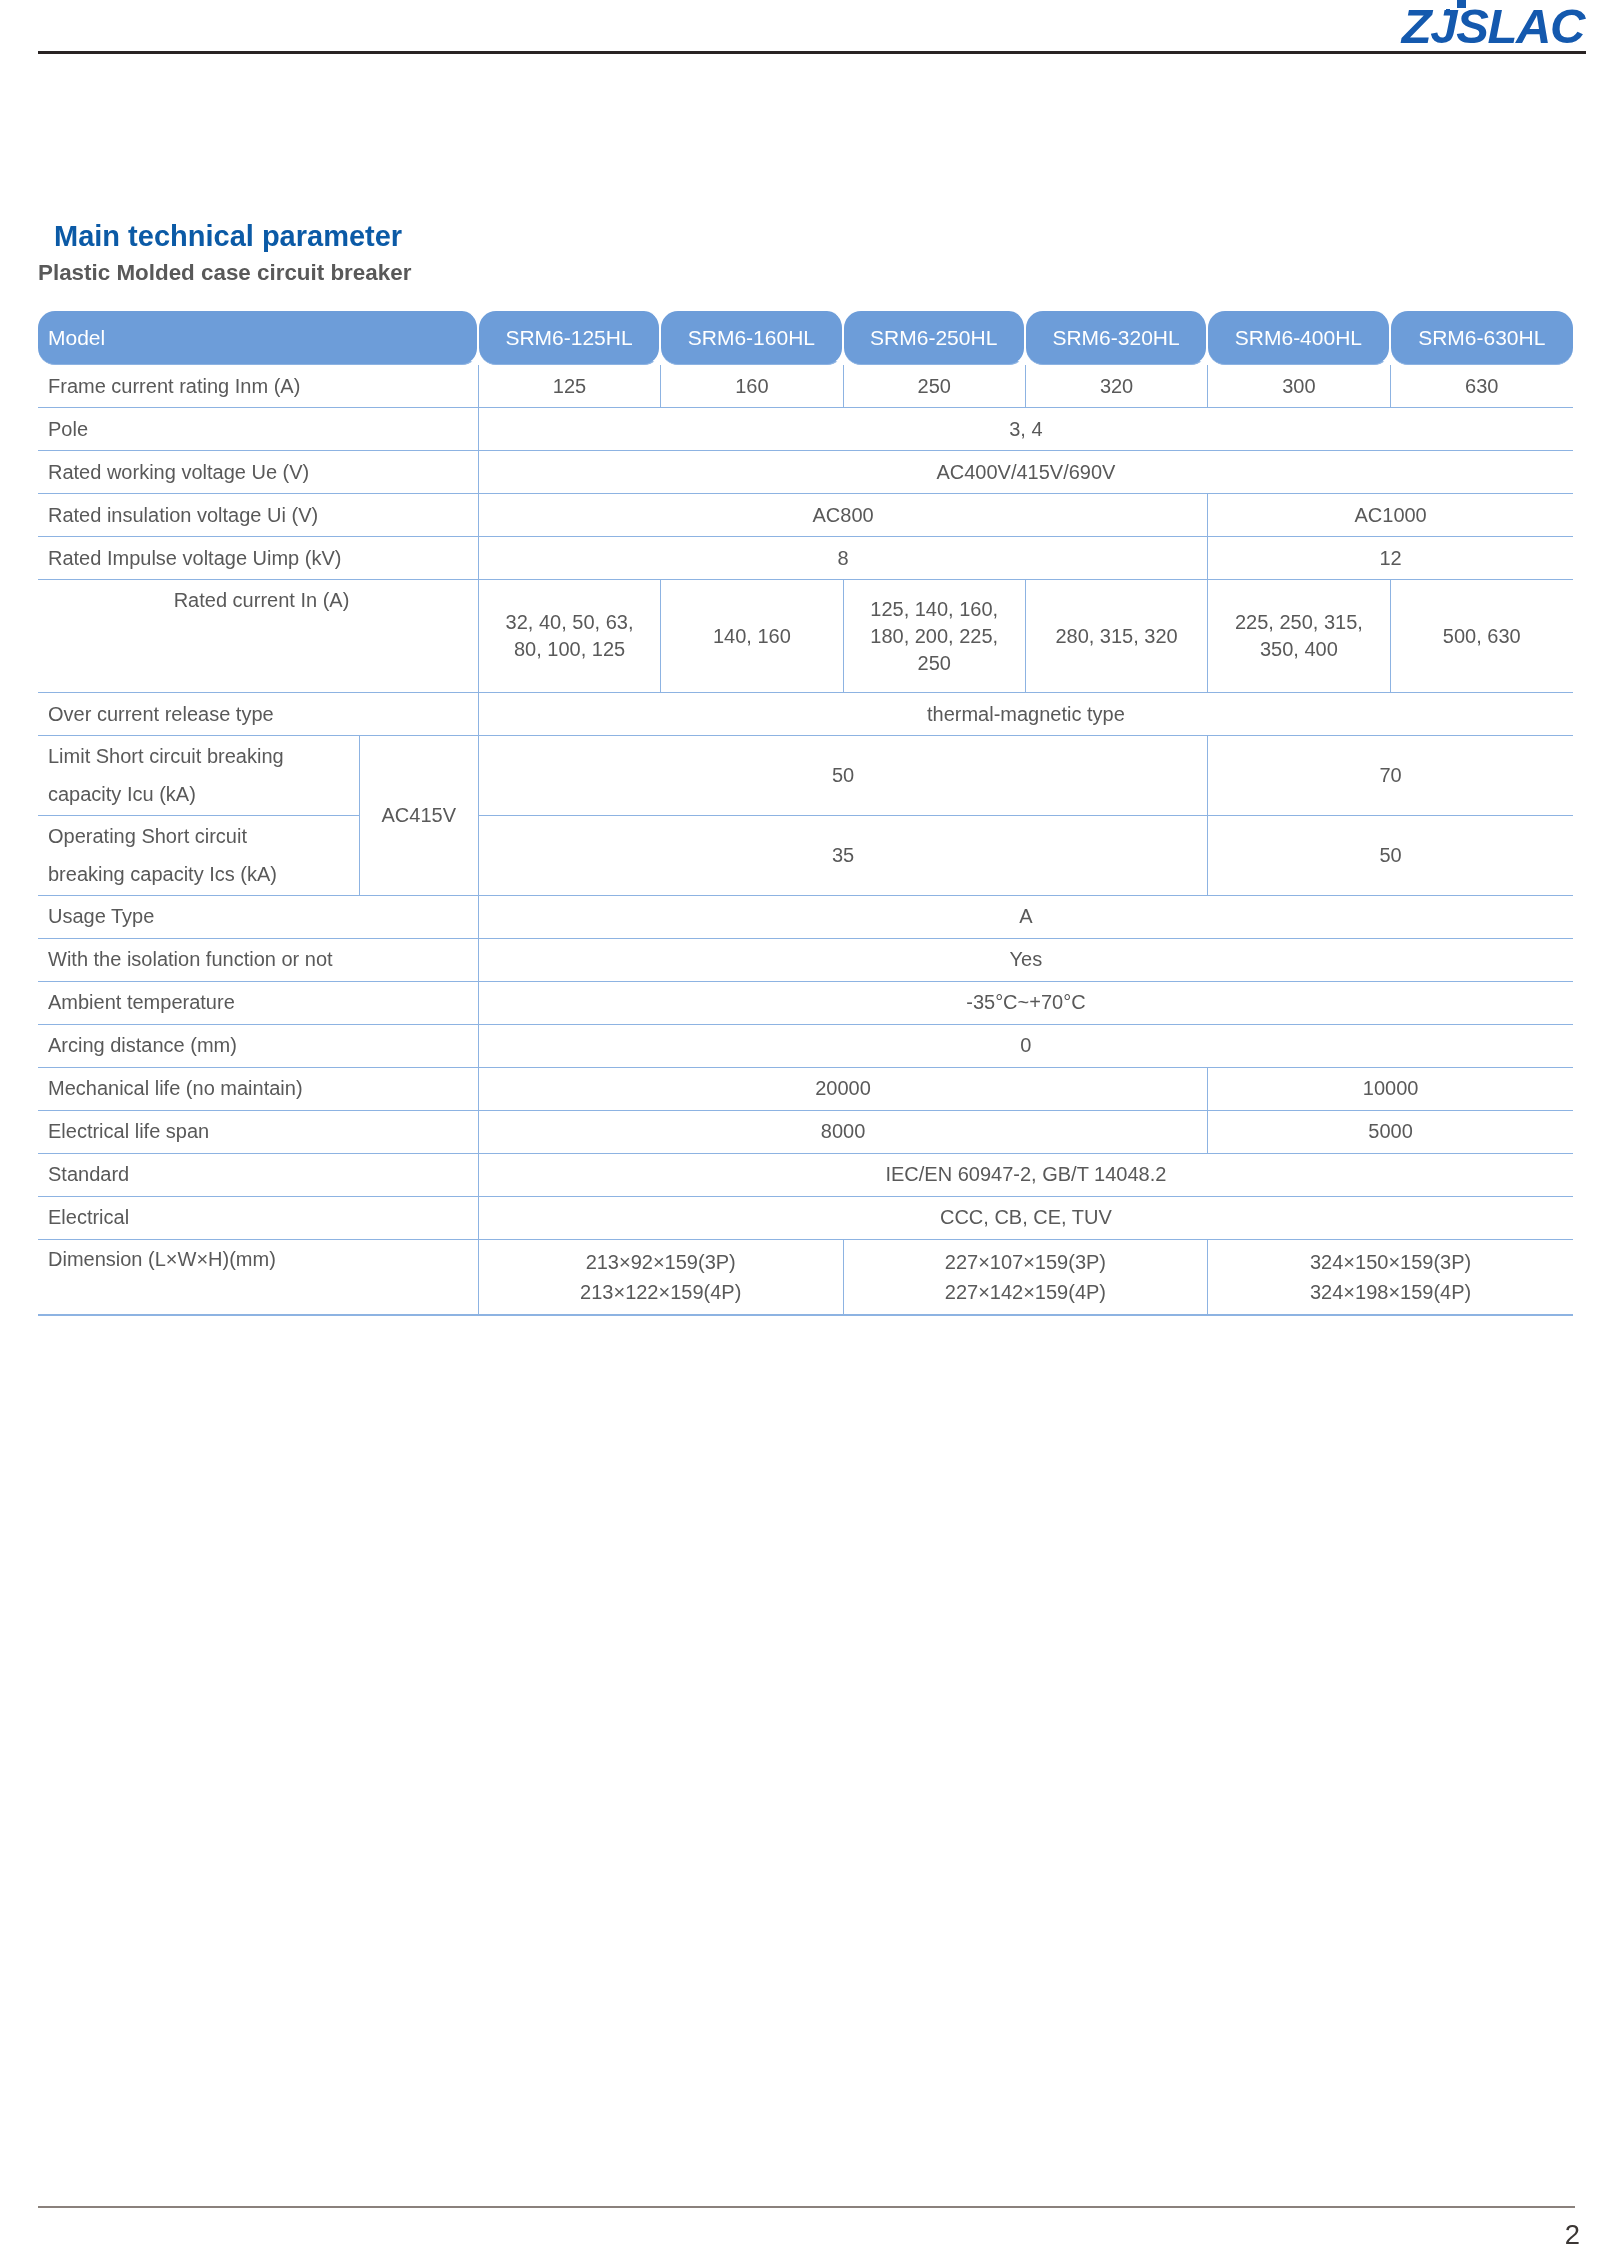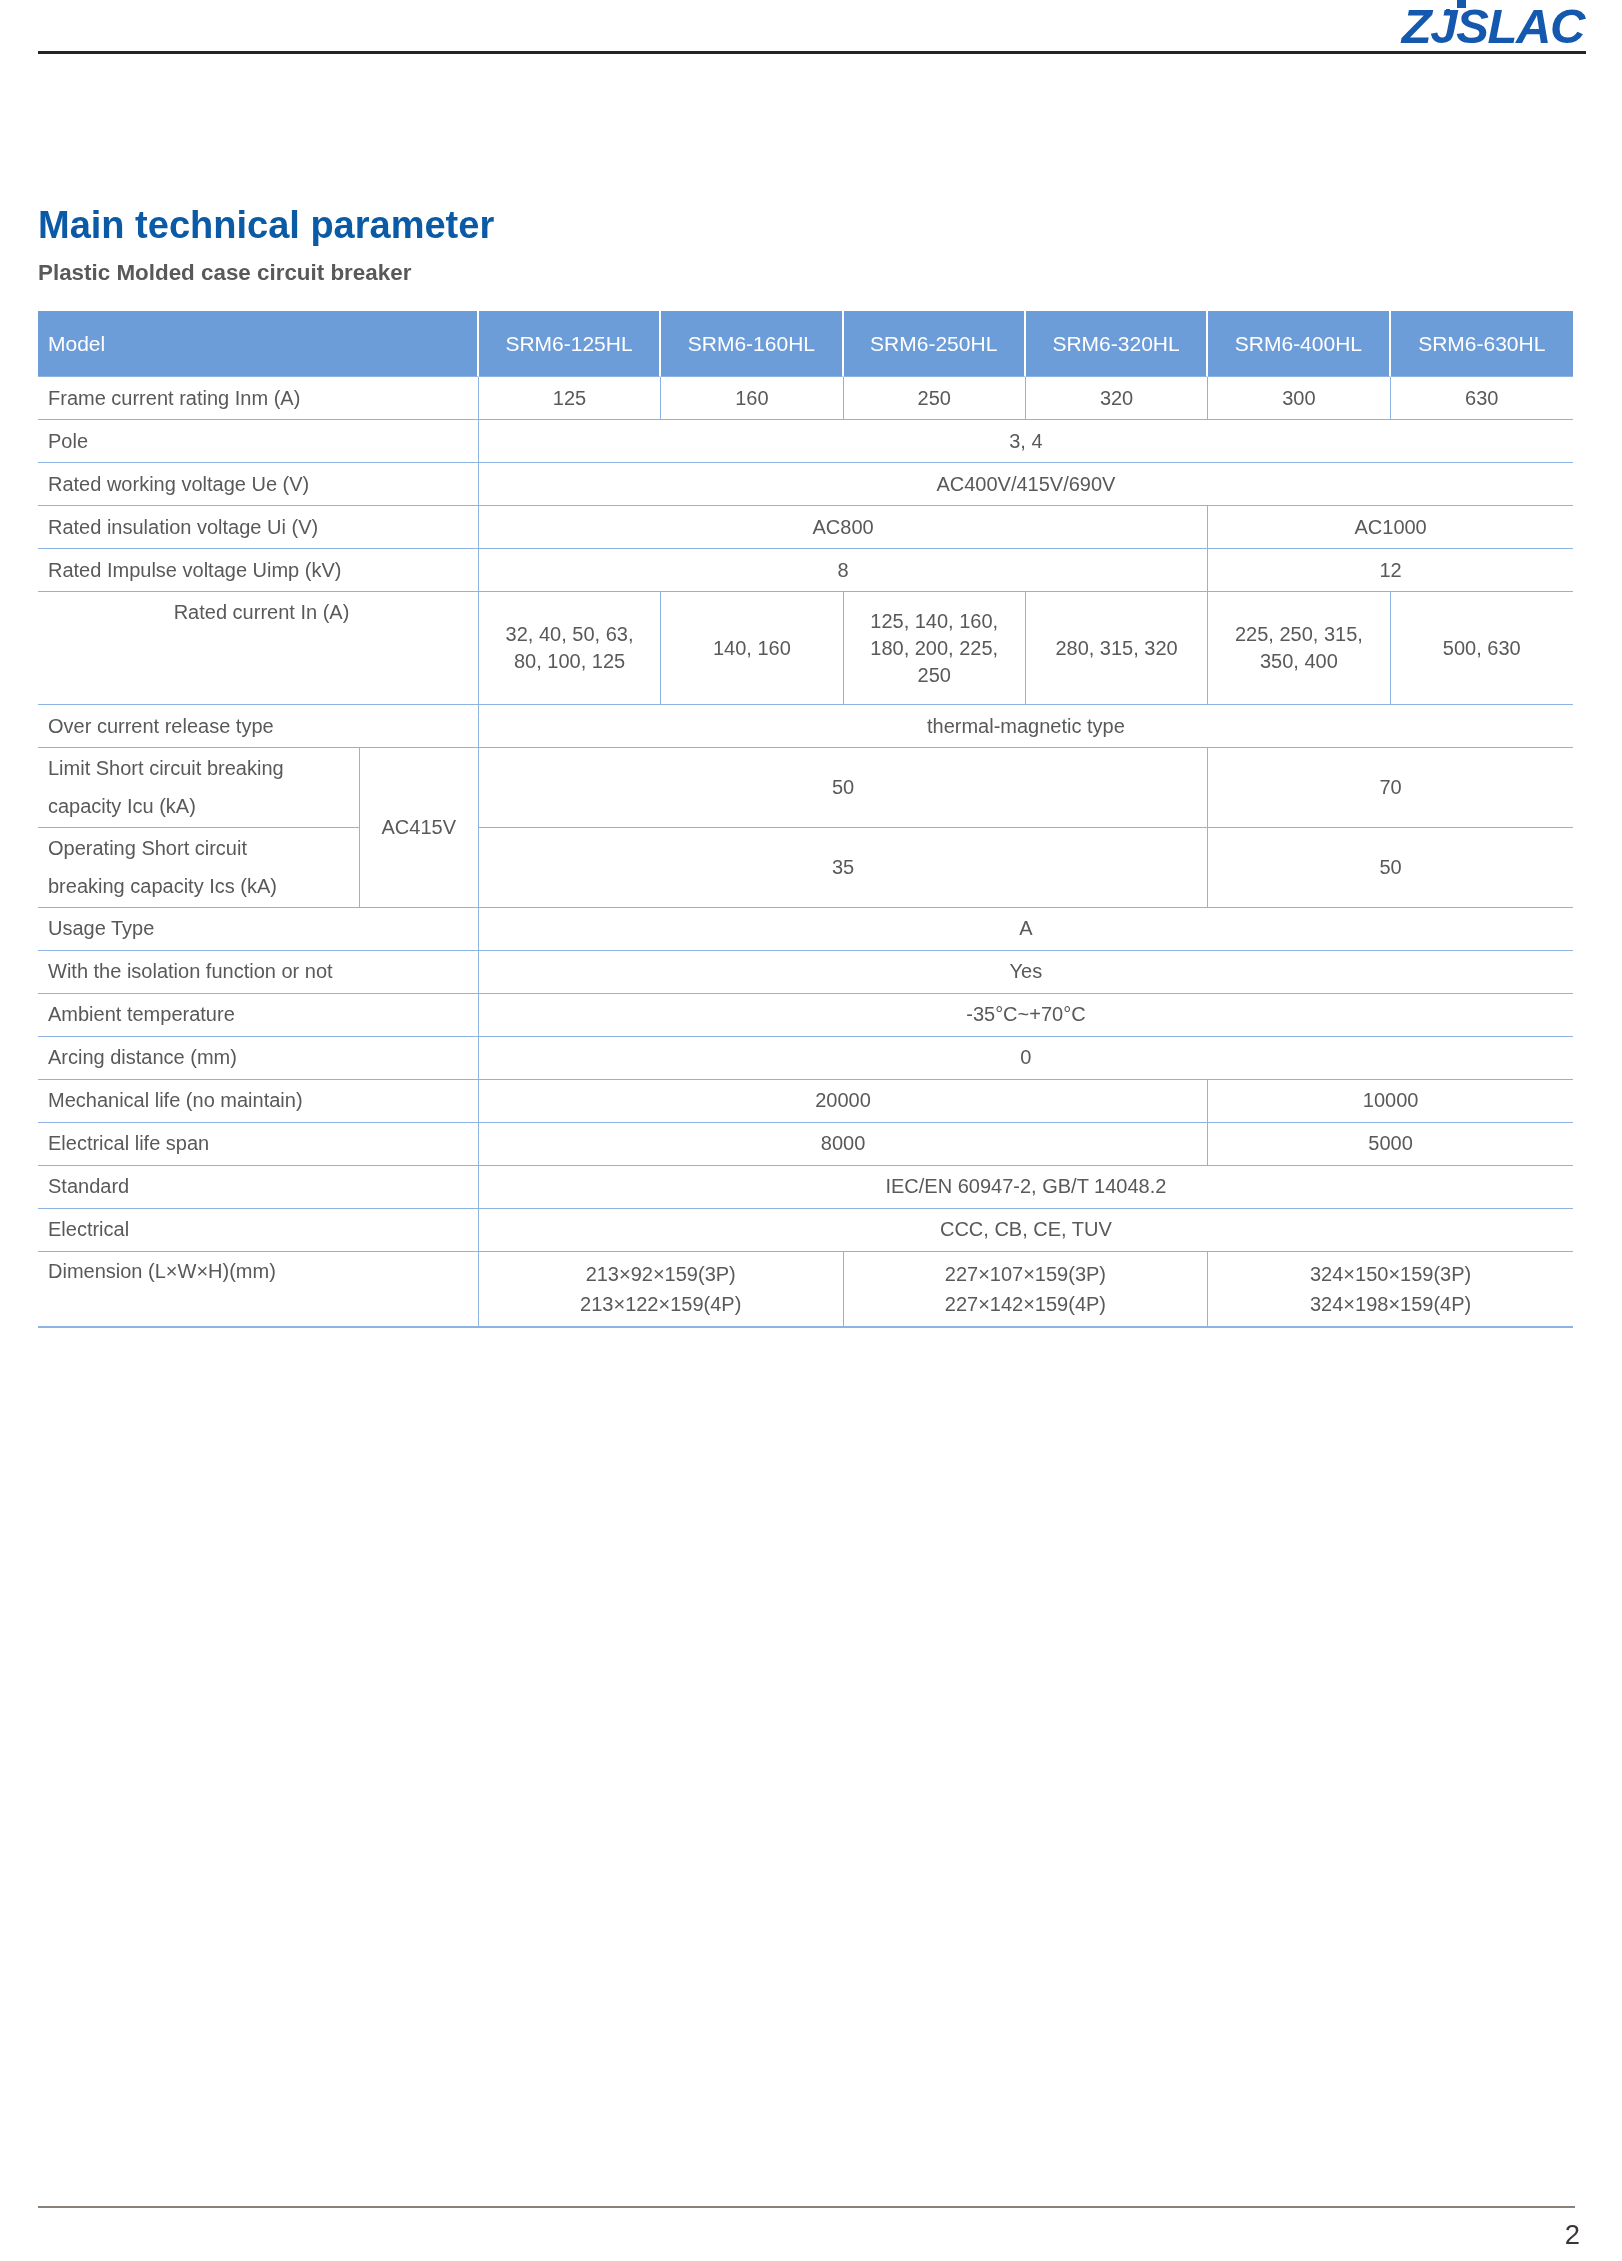--- a/index.html
+++ b/index.html
@@ -19,42 +19,42 @@
   .px-checker .q { position:absolute; width:4.3px; height:4.3px; background:#1459ae; }
   .px-checker .q1 { top:0; left:0; }
   .px-checker .q2 { bottom:0; right:0; }
   .top-rule { position:absolute; left:38px; top:51px; width:1548px; height:2.9px; background:#292323; }
 
   .doc-title {
     position:absolute; left:38px; top:123px; margin:0;
     font-size:32.5px; font-weight:bold; color:#56575a; letter-spacing:0px;
   }
   .section-heading {
-    position:absolute; left:38px; top:204px; margin:0;
-    font-size:38px; font-weight:bold; color:#0b5aa6;
+    position:absolute; left:38px; top:204px; margin:16px;
+    font-size:29px; font-weight:bold; color:#0b5aa6;
   }
   .sub-heading {
     position:absolute; left:38px; top:260px; margin:0;
     font-size:22.4px; font-weight:bold; color:#595959;
   }
 
   
   .table-wrap {
     position:absolute; left:38px; top:311px; width:1535px;
     border-bottom:1.4px solid #8db3e2;
   }
   table { width:100%; border-spacing:0; table-layout:fixed; font-size:20px; color:#595959; }
   col.c-label { width:321px; }
   col.c-sub   { width:119px; }
   col.c-m     { width:182px; }
 
   th {
     background:#6d9dd9; color:#ffffff; font-weight:normal; font-size:21px;
     height:41px; border-right:2.2px solid #ffffff; border-bottom:1.4px solid #8db3e2;
-    text-align:center; padding:12px;
+    text-align:center; padding:6px;border-radius:17px;
   }
   th:last-child { border-right:none; }
   th.model { text-align:left; padding-left:10px; }
 
   tr { height:43px; }
   tr.h-cur { height:113px; }
   tr.h-icu { height:79px; }
   tr.h-ics { height:79px; }
   tr.h-dim { height:75px; }
 

